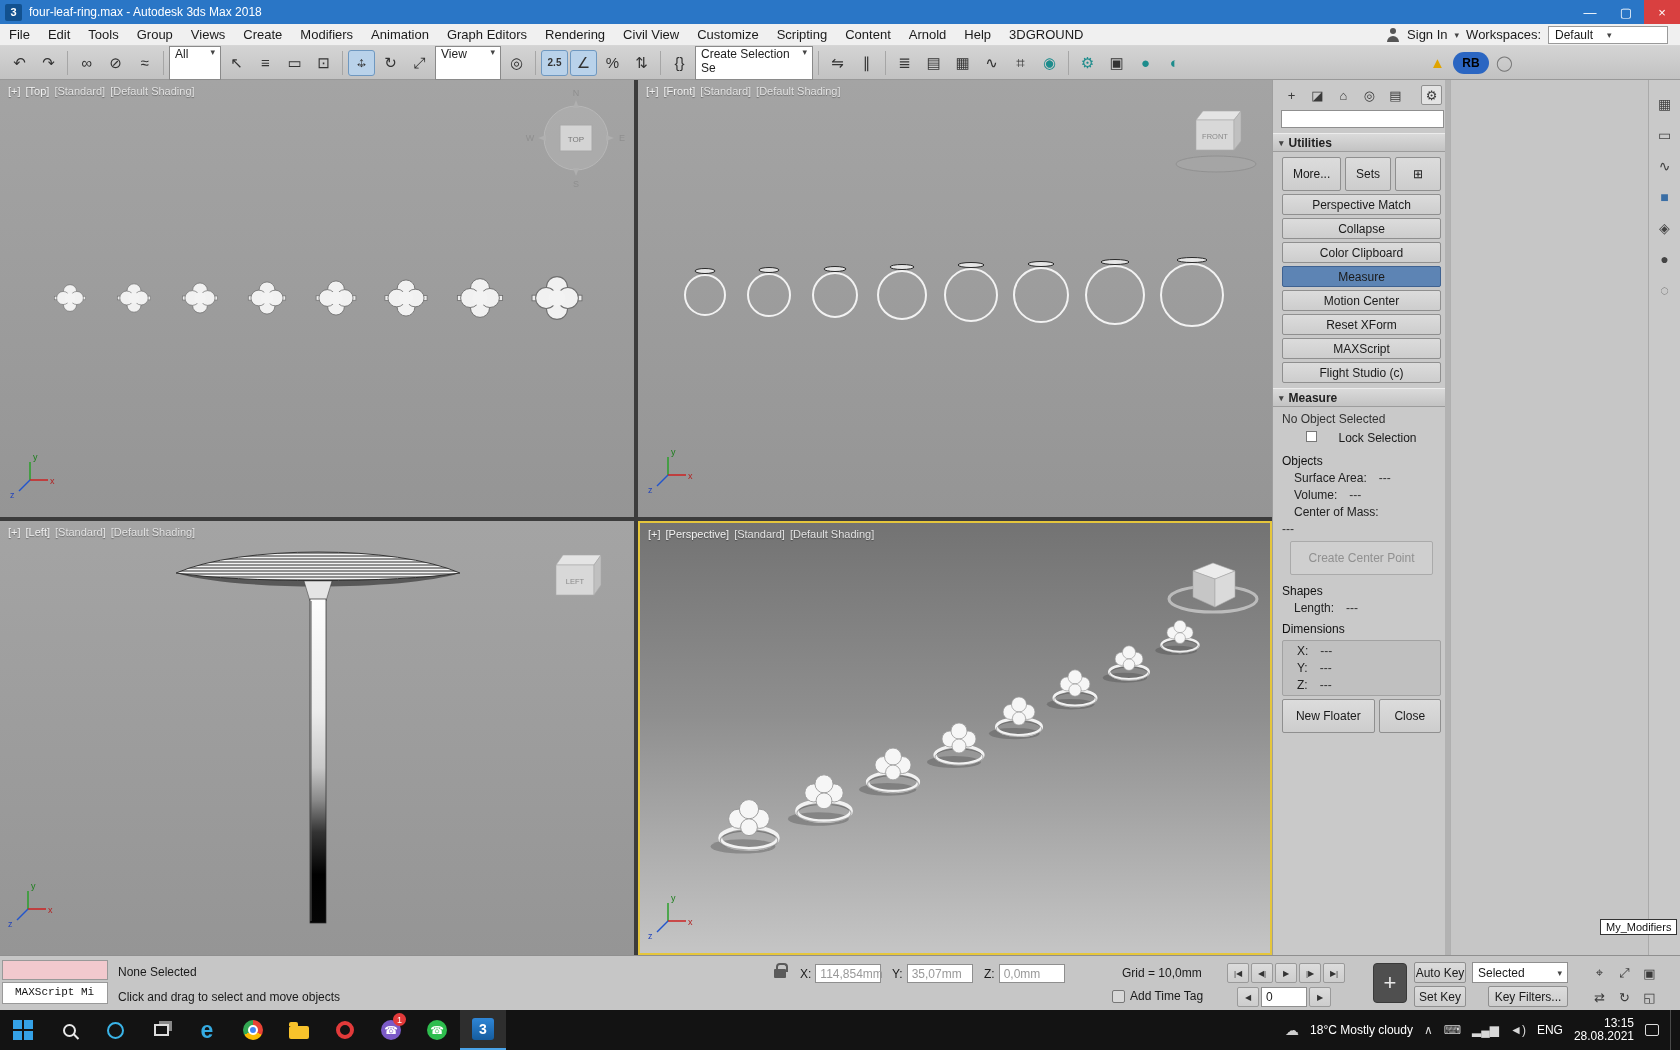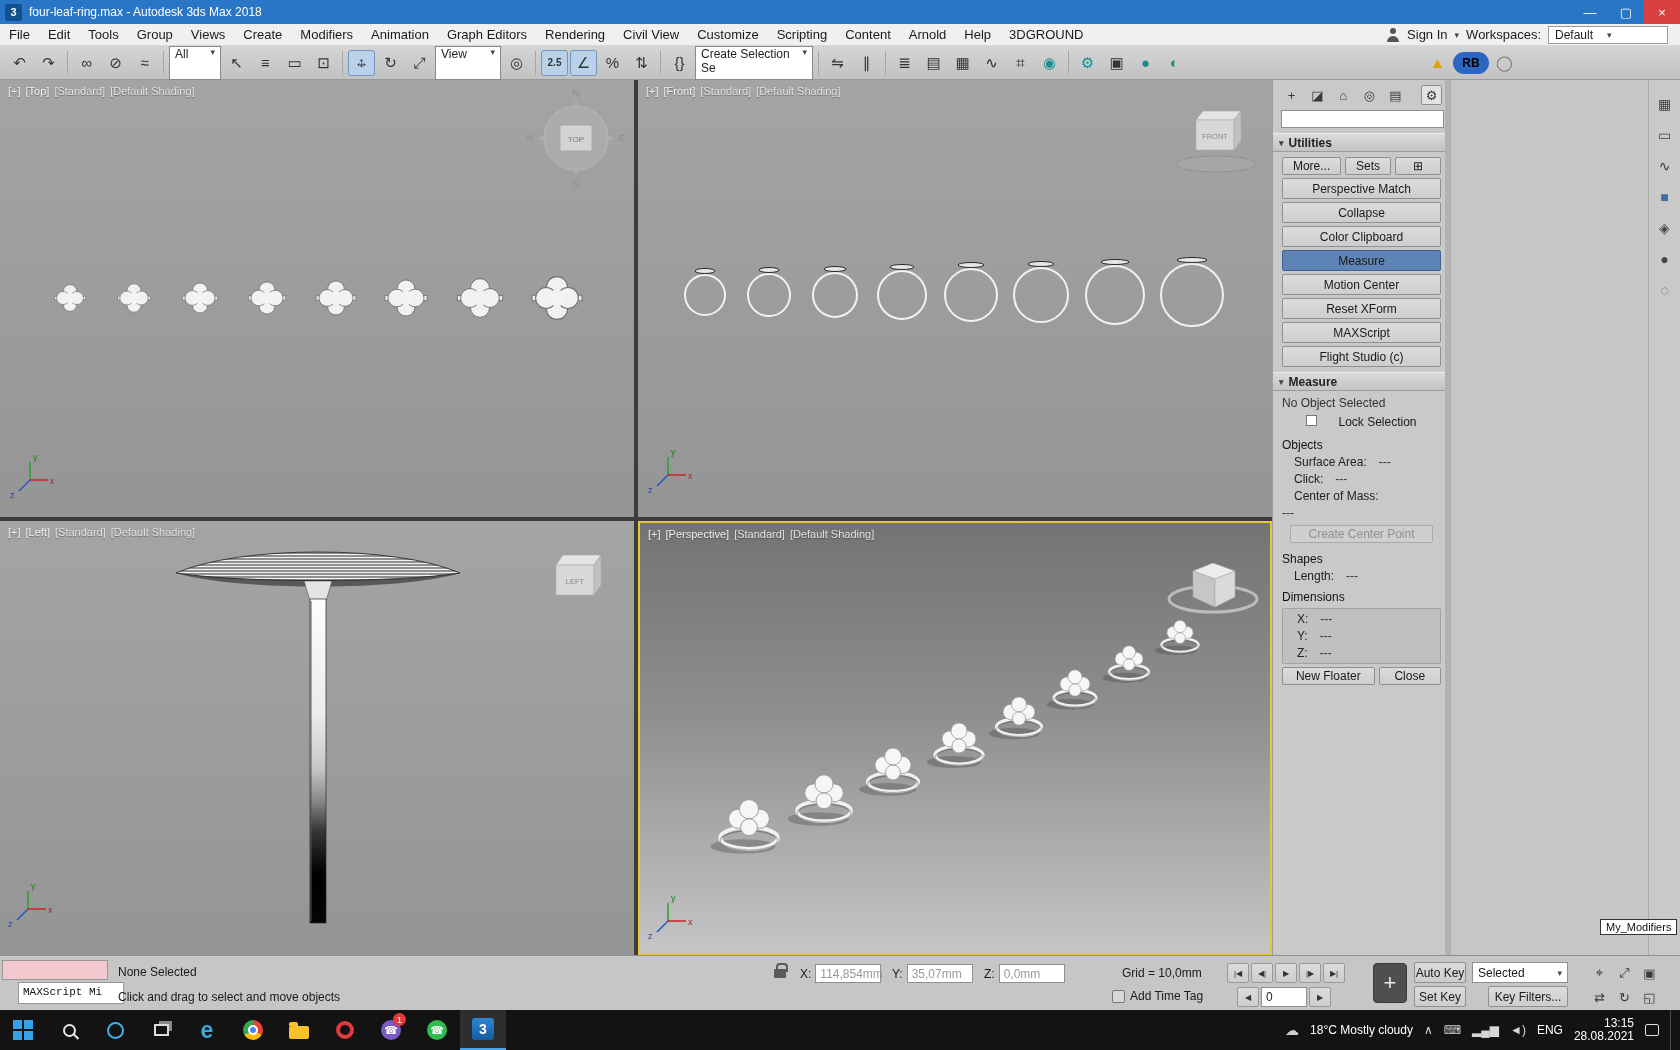--- a/index.html
+++ b/index.html
@@ -55,21 +55,21 @@
   .cpanel{position:absolute;left:1272px;top:80px;width:178px;height:875px;background:#c9c9c9;border-left:1px solid #9e9e9e;font-size:12px;color:#1a1a1a;}
   .cp-tabs{display:flex;gap:5px;padding:5px 8px 3px 8px;align-items:center;}
   .cp-tab{width:21px;height:20px;display:flex;align-items:center;justify-content:center;font-size:13px;color:#3a3a3a;border-radius:2px;}
   .cp-tab.active{background:#e3e3e3;border:1px solid #8f8f8f;}
   .cp-field-row{display:flex;align-items:center;gap:5px;padding:2px 8px 5px 8px;}
   .cp-input{flex:1;height:18px;border:1px solid #8f8f8f;background:#fff;font-size:12px;padding:0 3px;}
   .swatch{width:18px;height:18px;border:1px solid #777;background:#b8dff2;flex:none;}
   .rollout{height:19px;background:linear-gradient(#dadada,#c3c3c3);border-top:1px solid #ececec;border-bottom:1px solid #9c9c9c;display:flex;align-items:center;gap:5px;padding:0 6px;font-weight:bold;color:#222;}
   .rollout .arr{font-size:9px;color:#444;}
   .cp-body{padding:5px 9px;display:flex;flex-direction:column;gap:3px;}
-  .btn{background:linear-gradient(#dcdcdc,#cdcdcd);border:1px solid #8f8f8f;border-radius:2px;height:18px;display:flex;align-items:center;justify-content:center;font-size:12px;color:#1a1a1a;}
+  .btn{background:linear-gradient(#dcdcdc,#cdcdcd);border:1px solid #8f8f8f;border-radius:2px;height:34px;display:flex;align-items:center;justify-content:center;font-size:12px;color:#1a1a1a;}
   .btn.small-ic{width:24px;flex:none;}
   .btn.disabled{color:#909090;background:#cfcfcf;border-color:#aaa;}
   .util-btn{background:linear-gradient(#dcdcdc,#cdcdcd);border:1px solid #8f8f8f;border-radius:2px;height:21px;display:flex;align-items:center;justify-content:center;}
   .util-btn.active{background:#5d84b4;border-color:#3f6291;}
   .row2{display:flex;gap:4px;}
   .row2 .btn{flex:1;}
   .m-center{text-align:left;color:#333;}
   .m-line{padding-left:12px;display:flex;gap:12px;}
   .m-label{color:#222;}
   .m-val{color:#333;}
@@ -82,21 +82,21 @@
   
   .empty-dock{position:absolute;left:1450px;top:80px;width:198px;height:875px;background:#c6c6c6;border-left:1px solid #b0b0b0;}
   .right-strip{position:absolute;left:1648px;top:80px;width:32px;height:875px;background:#c9c9c9;border-left:1px solid #aaa;display:flex;flex-direction:column;align-items:center;gap:11px;padding-top:14px;}
   .rs-icon{width:20px;height:20px;display:flex;align-items:center;justify-content:center;font-size:14px;color:#444;}
   .rs-icon.blue{color:#3a6ea5;}
 
   
   .statusbar{position:absolute;left:0;top:955px;width:1680px;height:55px;background:#c6c6c6;border-top:1px solid #8f8f8f;font-size:12px;color:#1a1a1a;}
   .statusbar>*{position:absolute;}
   .sb-pink{left:2px;top:4px;width:106px;height:20px;background:#f2c9ce;border:1px solid #999;}
-  .sb-white{left:2px;top:26px;width:106px;height:22px;background:#fff;border:1px solid #999;font-family:"Liberation Mono",monospace;font-size:11px;padding:3px 4px;white-space:nowrap;overflow:hidden;color:#111;margin-left:16px;}
+  .sb-white{left:2px;top:26px;width:106px;height:22px;background:#fff;border:1px solid #999;font-family:"Liberation Mono",monospace;font-size:11px;padding:3px 12px;white-space:nowrap;overflow:hidden;color:#111;}
   .sb-status{left:118px;top:9px;}
   .sb-prompt{left:118px;top:34px;}
   .lockico{left:774px;top:13px;width:12px;height:9px;background:#5a5a5a;border-radius:1px;}
   .lockico::before{content:"";position:absolute;left:2px;top:-6px;width:8px;height:7px;border:2px solid #5a5a5a;border-bottom:none;border-radius:4px 4px 0 0;}
   .sb-coord{top:8px;display:flex;align-items:center;gap:4px;}
   .sb-field{width:66px;height:19px;background:#fff;border:1px solid #8f8f8f;color:#999;display:flex;align-items:center;padding:0 4px;font-size:12px;}
   .sb-grid{left:1122px;top:10px;}
   .sb-timetag{left:1112px;top:33px;display:flex;align-items:center;gap:5px;}
   .tag-ic{width:13px;height:13px;border:1px solid #777;background:#d8d8d8;border-radius:2px;}
   .pb-row{display:flex;gap:2px;}
@@ -501,21 +501,21 @@
       <div class="chk-row">
         <div class="checkbox"></div>
         <span>Lock Selection</span>
       </div>
       <div class="grp-label">Objects</div>
       <div class="m-line">
         <span class="m-label">Surface Area:</span>
         <span class="m-val">---</span>
       </div>
       <div class="m-line">
-        <span class="m-label">Click:</span>
+        <span class="m-label">Volume:</span>
         <span class="m-val">---</span>
       </div>
       <div class="m-line">
         <span class="m-label">Center of Mass:</span>
       </div>
       <div class="m-center">---</div>
       <div class="btn disabled" style="margin:2px 8px">Create Center Point</div>
       <div class="grp-label">Shapes</div>
       <div class="m-line">
         <span class="m-label">Length:</span>

